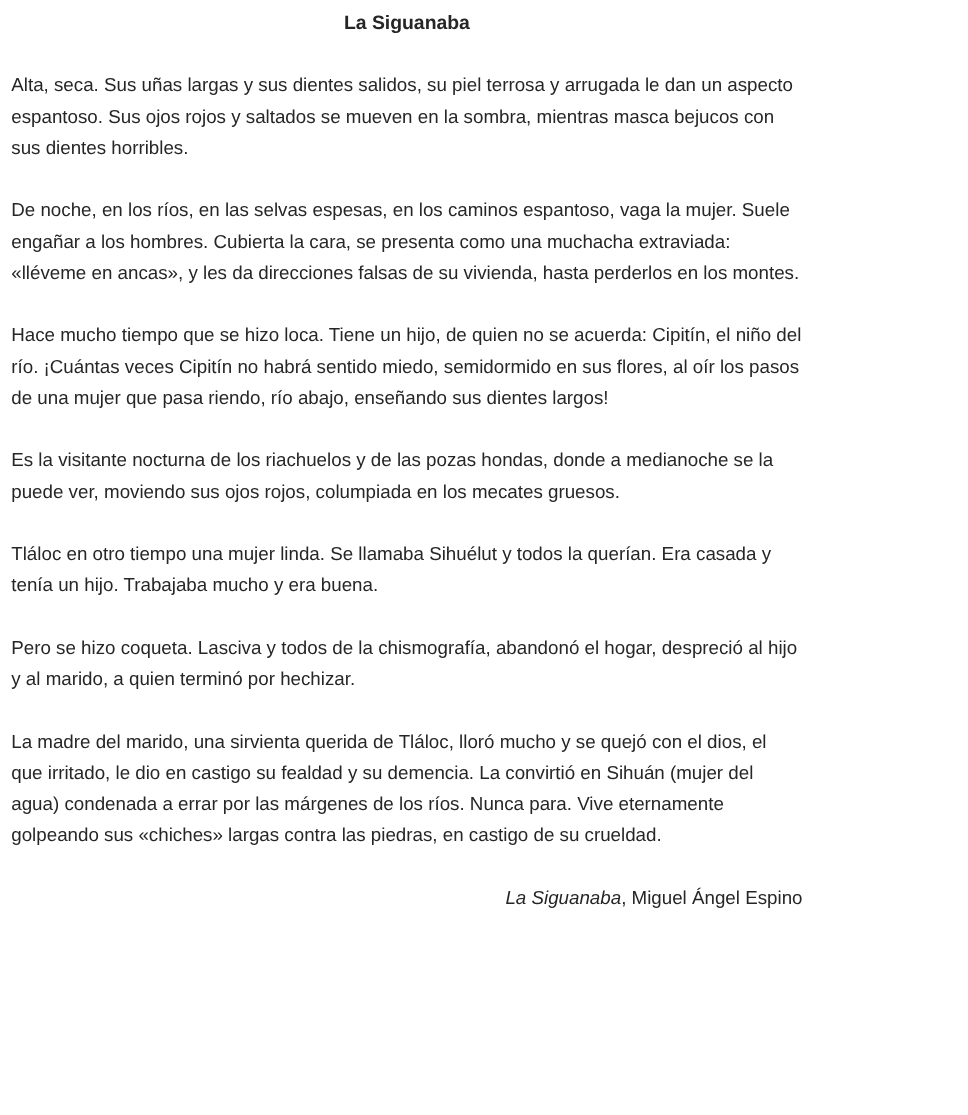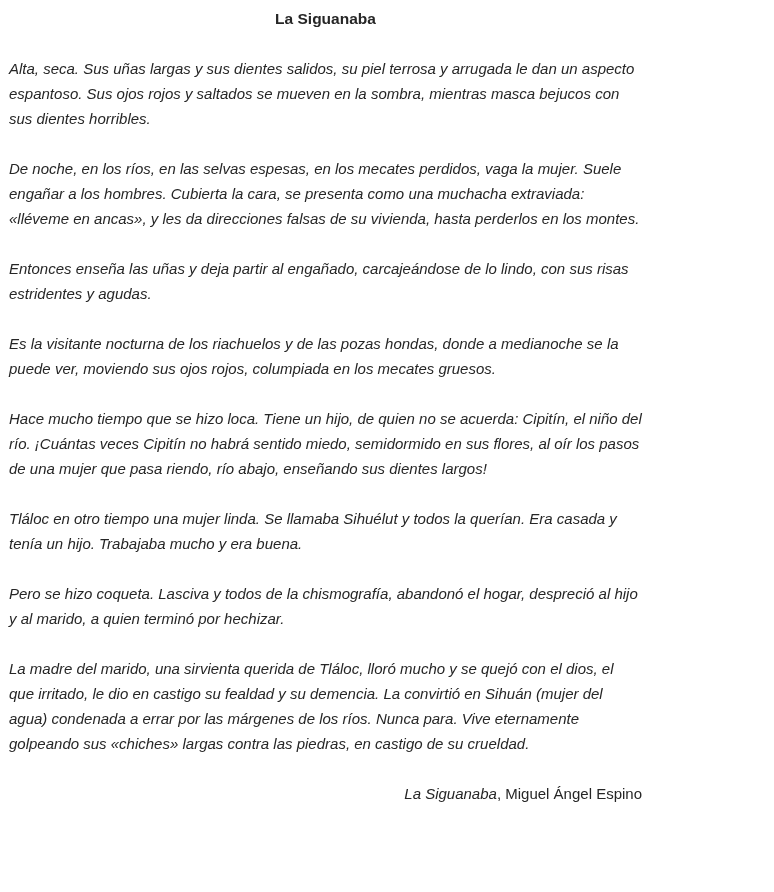--- a/index.html
+++ b/index.html
@@ -23,41 +23,39 @@
   .doc-title {
     font-size: 15.5px;
     font-weight: bold;
     text-align: center;
     margin: 0 0 25px 0;
     line-height: 25px;
   }
   .doc-paragraph {
     margin: 18px 0 25px 0;
     text-align: left;
-    font-style: italic;
   }
   .doc-attribution {
     margin: 25px 0 0 0;
     text-align: right;
   }
   .doc-attribution .work-title {
     font-style: italic;
   }
 </style>
 </head>
 <body>
 
 <div class="page">
   <h1 class="doc-title">La Siguanaba</h1>
 
   <p class="doc-paragraph">Alta, seca. Sus uñas largas y sus dientes salidos, su piel terrosa y arrugada le dan un aspecto espantoso. Sus ojos rojos y saltados se mueven en la sombra, mientras masca bejucos con sus dientes horribles.</p>
-  <p class="doc-paragraph">De noche, en los ríos, en las selvas espesas, en los mecates perdidos, vaga la mujer. Suele engañar a los hombres. Cubierta la cara, se presenta como una muchacha extraviada: «lléveme en ancas», y les da direcciones falsas de su vivienda, hasta perderlos en los montes.</p>
-  <p class="doc-paragraph">Entonces enseña las uñas y deja partir al engañado, carcajeándose de lo lindo, con sus risas estridentes y agudas.</p>
+  <p class="doc-paragraph">De noche, en los ríos, en las selvas espesas, en los caminos espantoso, vaga la mujer. Suele engañar a los hombres. Cubierta la cara, se presenta como una muchacha extraviada: «lléveme en ancas», y les da direcciones falsas de su vivienda, hasta perderlos en los montes.</p>
+  <p class="doc-paragraph">Hace mucho tiempo que se hizo loca. Tiene un hijo, de quien no se acuerda: Cipitín, el niño del río. ¡Cuántas veces Cipitín no habrá sentido miedo, semidormido en sus flores, al oír los pasos de una mujer que pasa riendo, río abajo, enseñando sus dientes largos!</p>
   <p class="doc-paragraph">Es la visitante nocturna de los riachuelos y de las pozas hondas, donde a medianoche se la puede ver, moviendo sus ojos rojos, columpiada en los mecates gruesos.</p>
-  <p class="doc-paragraph">Hace mucho tiempo que se hizo loca. Tiene un hijo, de quien no se acuerda: Cipitín, el niño del río. ¡Cuántas veces Cipitín no habrá sentido miedo, semidormido en sus flores, al oír los pasos de una mujer que pasa riendo, río abajo, enseñando sus dientes largos!</p>
   <p class="doc-paragraph">Tláloc en otro tiempo una mujer linda. Se llamaba Sihuélut y todos la querían. Era casada y tenía un hijo. Trabajaba mucho y era buena.</p>
   <p class="doc-paragraph">Pero se hizo coqueta. Lasciva y todos de la chismografía, abandonó el hogar, despreció al hijo y al marido, a quien terminó por hechizar.</p>
   <p class="doc-paragraph">La madre del marido, una sirvienta querida de Tláloc, lloró mucho y se quejó con el dios, el que irritado, le dio en castigo su fealdad y su demencia. La convirtió en Sihuán (mujer del agua) condenada a errar por las márgenes de los ríos. Nunca para. Vive eternamente golpeando sus «chiches» largas contra las piedras, en castigo de su crueldad.</p>
 
   <p class="doc-attribution">
     <span class="work-title">La Siguanaba</span><span>, Miguel Ángel Espino</span>
   </p>
 </div>
 
 </body></html>

